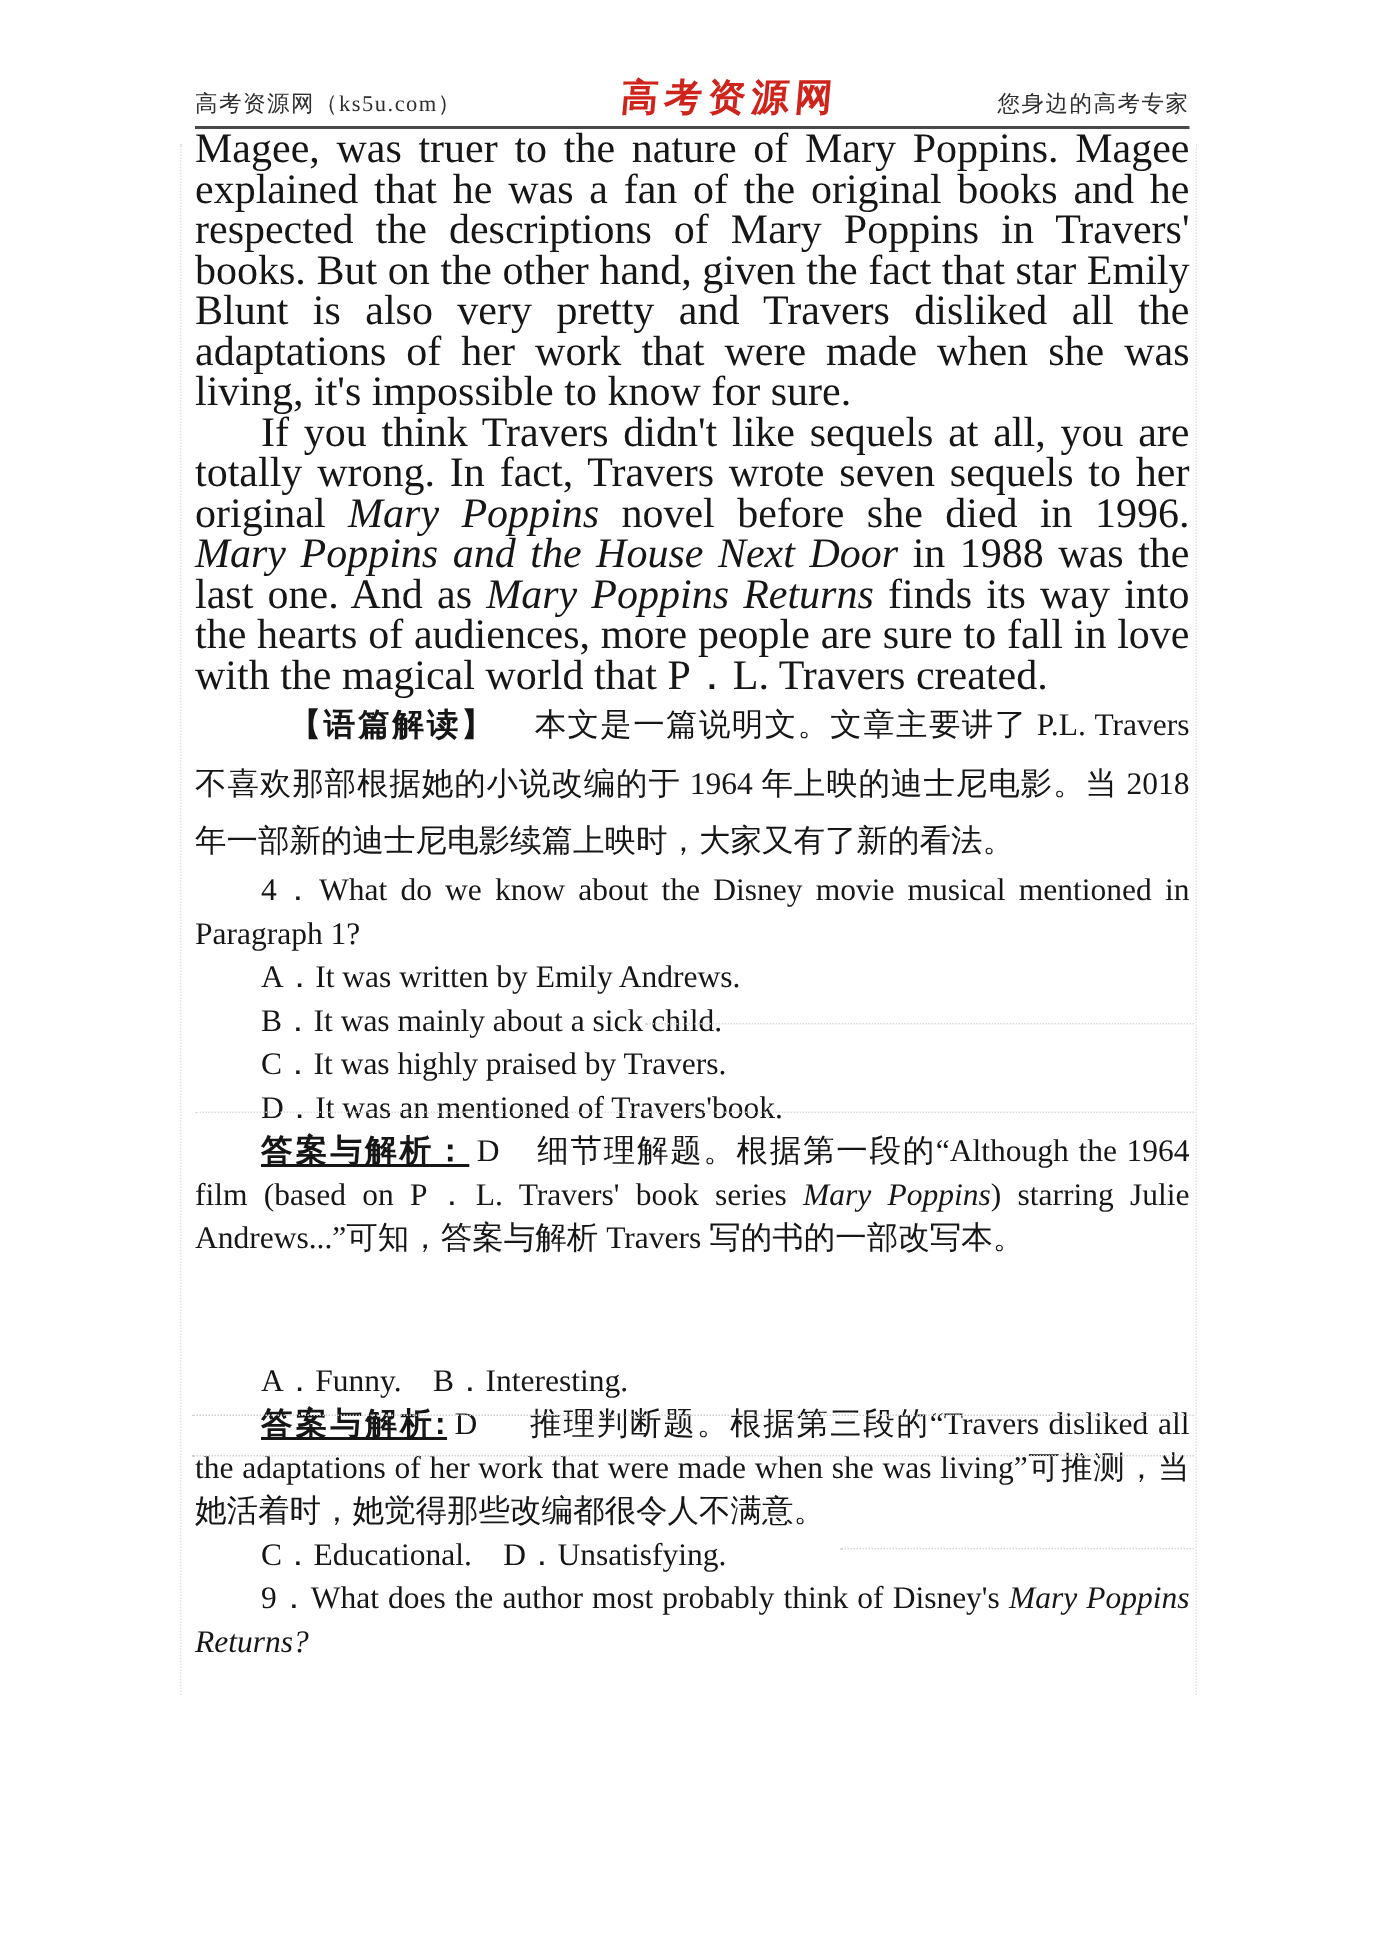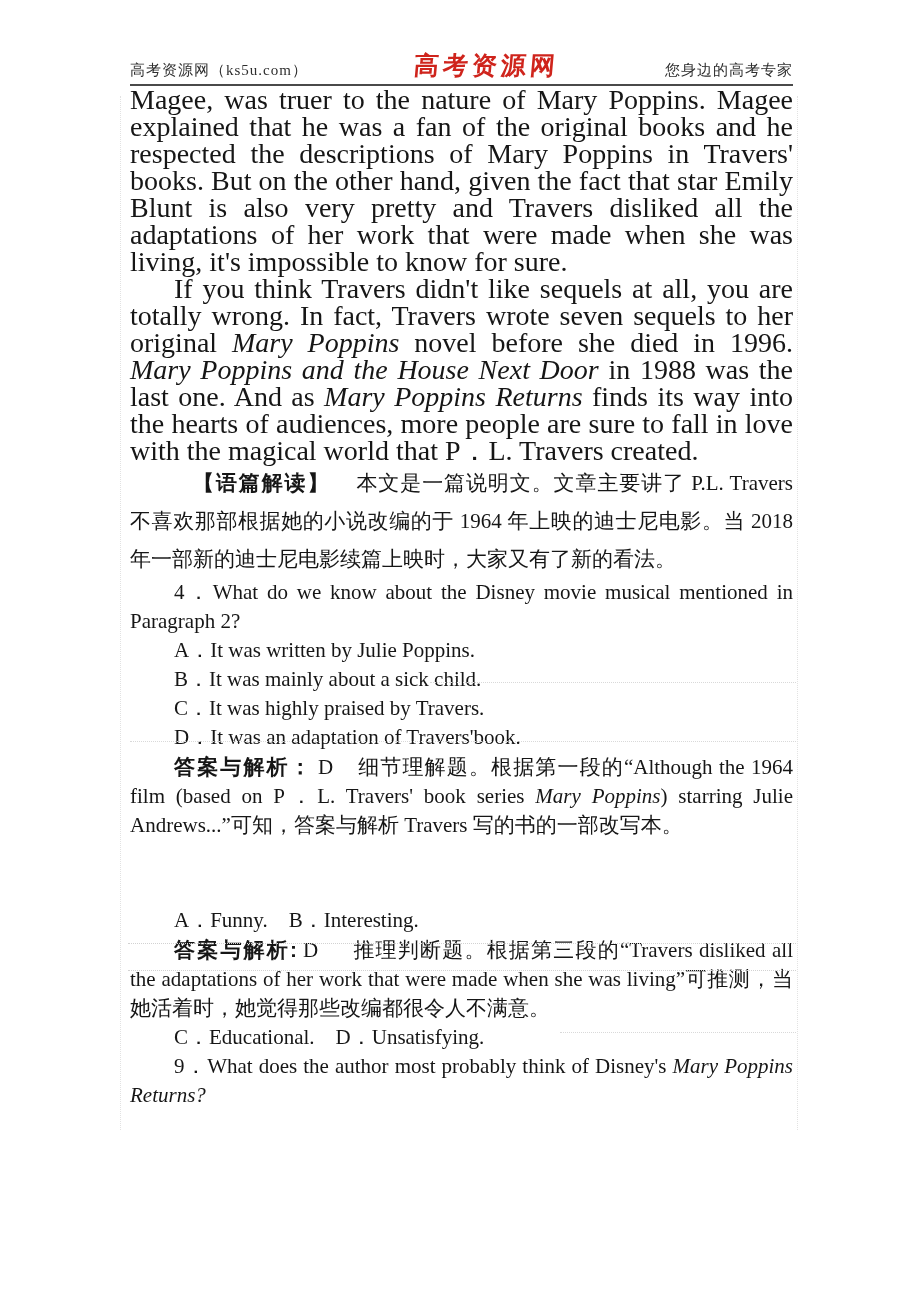--- a/index.html
+++ b/index.html
@@ -25,21 +25,21 @@
   .content p { margin:0; text-align:justify; }
   .en  { font-size:28px; line-height:27px; }
   .cn  { font-size:21px; line-height:38px; }
   .qa  { font-size:21px; line-height:29px; }
   .first  { margin-top:26px; }
   .indent { text-indent:44px; }
   .mt6    { margin-top:6px; }
   i { font-style:italic; }
   .ans-label {
     font-family:"Liberation Sans","DejaVu Sans",sans-serif;
-    font-weight:bold; letter-spacing:1px;
+    font-weight:bold; letter-spacing:1px;text-decoration:underline;
   }
   .cn-label {
     font-family:"Liberation Sans","DejaVu Sans",sans-serif;
     font-weight:bold; letter-spacing:1px;margin-left:19px;
   }
   .after-label  { margin-left:26px; }
   .ans-letter   { margin-left:5px; }
   .gap24 { margin-left:24px; }
   .gap34 { margin-left:34px; }
   .blank-gap { height:66px; }
@@ -86,25 +86,25 @@
   </header>
 
   <main class="content">
 
     <p class="en first">Magee, was truer to the nature of Mary Poppins. Magee explained that he was a fan of the original books and he respected the descriptions of Mary Poppins in Travers' books. But on the other hand, given the fact that star Emily Blunt is also very pretty and Travers disliked all the adaptations of her work that were made when she was living, it's impossible to know for sure.</p>
 
     <p class="en indent"><span>If you think Travers didn't like sequels at all, you are totally wrong. In fact, Travers wrote seven sequels to her original </span><i>Mary Poppins</i><span> novel before she died in 1996. </span><i>Mary Poppins and the House Next Door</i><span> in 1988 was the last one. And as </span><i>Mary Poppins Returns</i><span> finds its way into the hearts of audiences, more people are sure to fall in love with the magical world that P．L. Travers created.</span></p>
 
     <p class="cn indent"><b class="cn-label">【语篇解读】</b><span class="after-label">本文是一篇说明文。文章主要讲了 P.L. Travers 不喜欢那部根据她的小说改编的于 1964 年上映的迪士尼电影。当 2018 年一部新的迪士尼电影续篇上映时，大家又有了新的看法。</span></p>
 
-    <p class="qa indent">4．What do we know about the Disney movie musical mentioned in Paragraph 2?</p>
-    <p class="qa indent">A．It was written by Julie Poppins.</p>
+    <p class="qa indent">4．What do we know about the Disney movie musical mentioned in Paragraph 1?</p>
+    <p class="qa indent">A．It was written by Emily Andrews.</p>
     <p class="qa indent">B．It was mainly about a sick child.</p>
     <p class="qa indent">C．It was highly praised by Travers.</p>
-    <p class="qa indent">D．It was an adaptation of Travers'book.</p>
+    <p class="qa indent">D．It was an mentioned of Travers'book.</p>
 
     <p class="qa indent mt6"><b class="ans-label">答案与解析：</b><span class="ans-letter">D</span><span class="gap24">细节理解题。根据第一段的“Although the 1964 film (based on P．L. Travers' book series </span><i>Mary Poppins</i><span>) starring Julie Andrews...”可知，答案与解析 Travers 写的书的一部改写本。</span></p>
 
 
     <div class="blank-gap"></div>
 
     <p class="qa indent">A．Funny.　B．Interesting.</p>
     <p class="qa indent"><b class="ans-label">答案与解析:</b><span class="ans-letter">D</span><span class="gap34">推理判断题。根据第三段的“Travers disliked all the adaptations of her work that were made when she was living”可推测，当她活着时，她觉得那些改编都很令人不满意。</span></p>
 
     <p class="qa indent">C．Educational.　D．Unsatisfying.</p>

